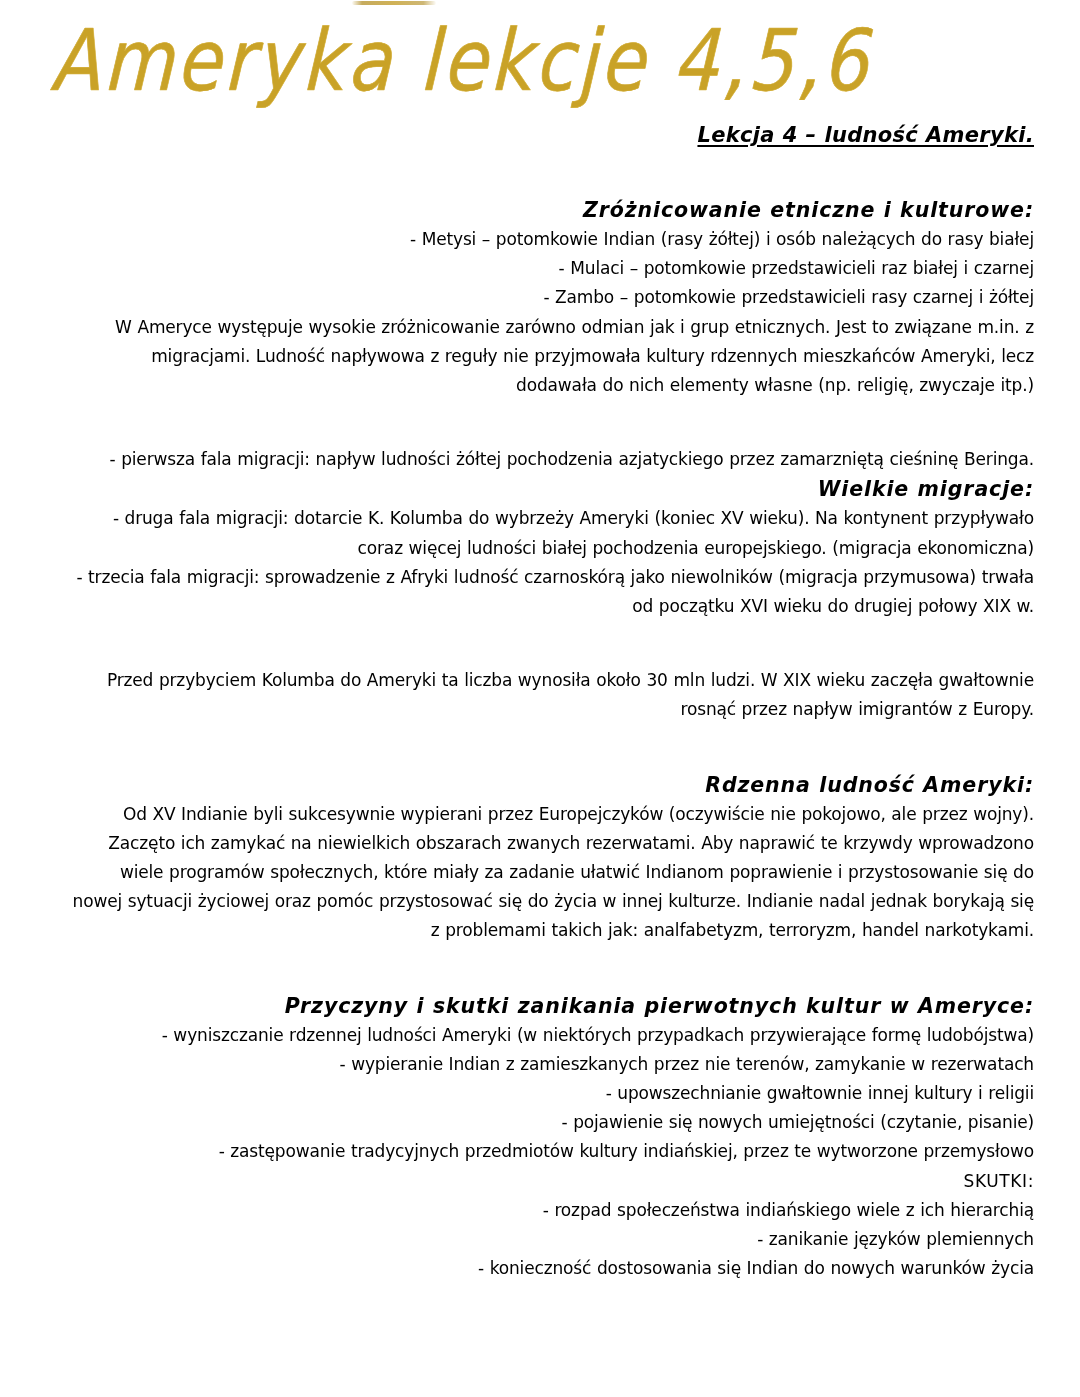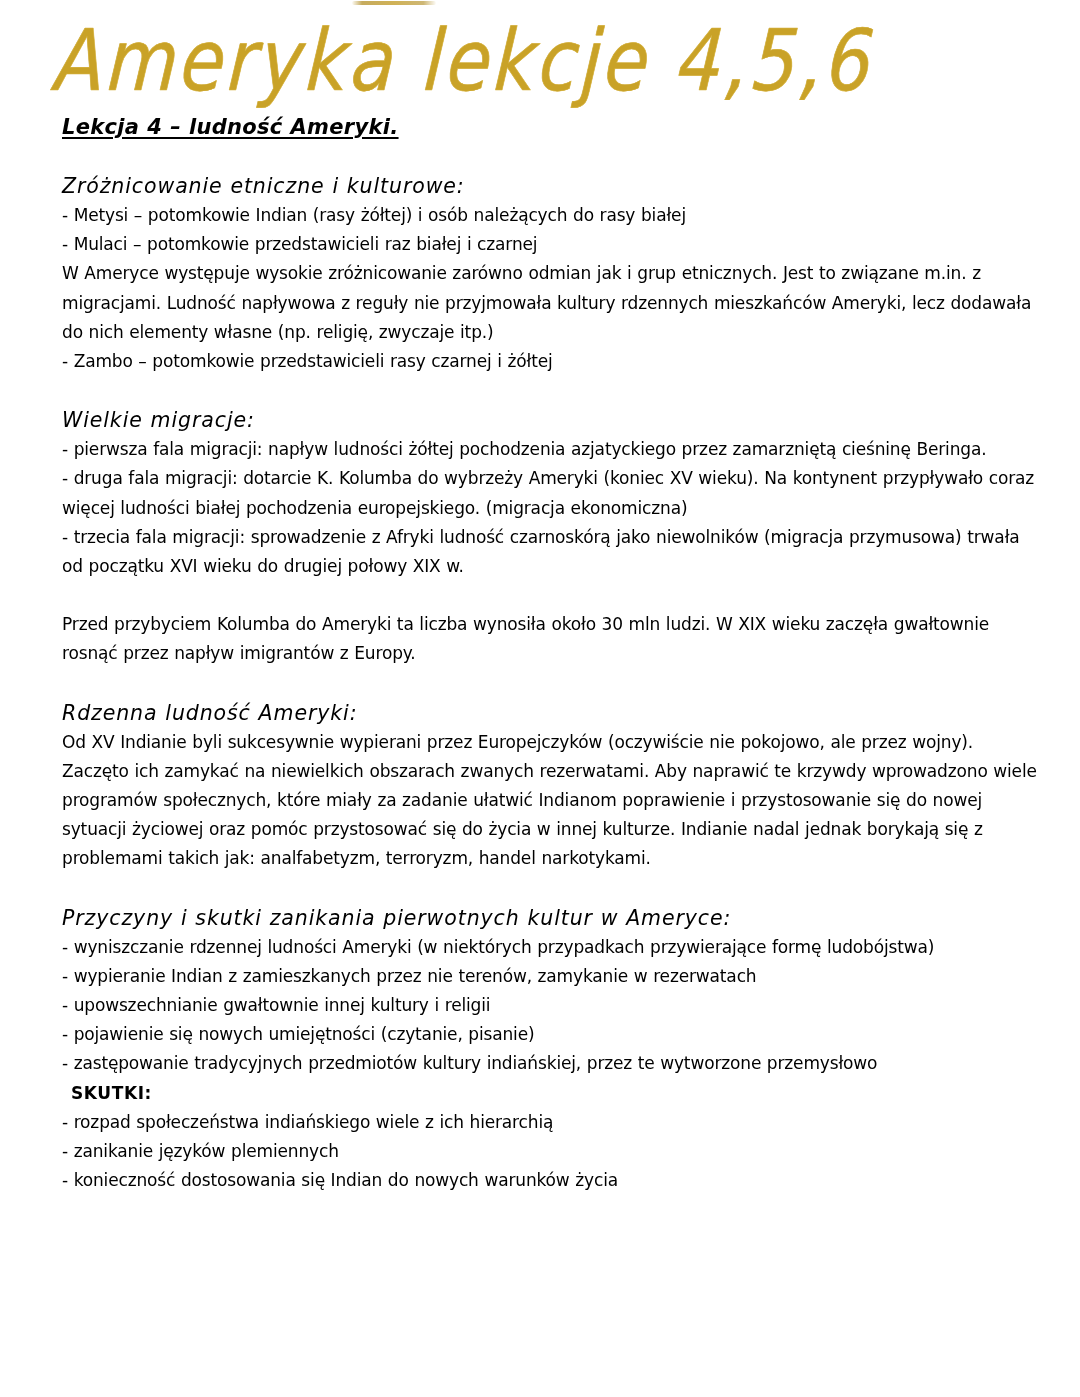--- a/index.html
+++ b/index.html
@@ -97,37 +97,37 @@
     letter-spacing: 0.3px;
     text-decoration: underline;
     text-underline-offset: 3px;
     text-decoration-thickness: 2px;
     display: inline-block;
     line-height: 30px;
   }
 
   
   .line.section-heading {
-    font-weight: normal;
+    font-weight: bold;
     font-style: italic;
     font-size: 20.5px;
     letter-spacing: 0.9px;
     line-height: 30px;
   }
 
   
   .line.sub-label {
-    font-weight: bold;
+    font-weight: normal;
     font-style: normal;
     letter-spacing: 0.6px;
     padding-left: 9px;
   }
   .gap-md { height: 29px; }
 
-  .block { margin: 0; padding: 0; }
+  .block { margin: 8px; padding: 0; text-align: right; }
 </style>
 </head>
 <body>
 
 <div class="page">
 
   <div class="top-mark"></div>
 
   <div class="handwritten-title">Ameryka lekcje 4,5,6</div>
 
@@ -136,29 +136,29 @@
     <div class="block">
       <div class="line lesson-heading">Lekcja 4 – ludność Ameryki.</div>
     </div>
 
     <div class="gap-md"></div>
 
     <div class="block">
       <div class="line section-heading">Zróżnicowanie etniczne i kulturowe:</div>
       <div class="line">- Metysi – potomkowie Indian (rasy żółtej) i osób należących do rasy białej</div>
       <div class="line">- Mulaci – potomkowie przedstawicieli raz białej i czarnej</div>
+      <div class="line">- Zambo – potomkowie przedstawicieli rasy czarnej i żółtej</div>
       <div class="line">W Ameryce występuje wysokie zróżnicowanie zarówno odmian jak i grup etnicznych. Jest to związane m.in. z migracjami. Ludność napływowa z reguły nie przyjmowała kultury rdzennych mieszkańców Ameryki, lecz dodawała do nich elementy własne (np. religię, zwyczaje itp.)</div>
-      <div class="line">- Zambo – potomkowie przedstawicieli rasy czarnej i żółtej</div>
     </div>
 
     <div class="gap-md"></div>
 
     <div class="block">
+      <div class="line">- pierwsza fala migracji: napływ ludności żółtej pochodzenia azjatyckiego przez zamarzniętą cieśninę Beringa.</div>
       <div class="line section-heading">Wielkie migracje:</div>
-      <div class="line">- pierwsza fala migracji: napływ ludności żółtej pochodzenia azjatyckiego przez zamarzniętą cieśninę Beringa.</div>
       <div class="line">- druga fala migracji: dotarcie K. Kolumba do wybrzeży Ameryki (koniec XV wieku). Na kontynent przypływało coraz więcej ludności białej pochodzenia europejskiego. (migracja ekonomiczna)</div>
       <div class="line">- trzecia fala migracji: sprowadzenie z Afryki ludność czarnoskórą jako niewolników (migracja przymusowa) trwała od początku XVI wieku do drugiej połowy XIX w.</div>
     </div>
 
     <div class="gap-md"></div>
 
     <div class="block">
       <div class="line">Przed przybyciem Kolumba do Ameryki ta liczba wynosiła około 30 mln ludzi. W XIX wieku zaczęła gwałtownie rosnąć przez napływ imigrantów z Europy.</div>
     </div>
 

